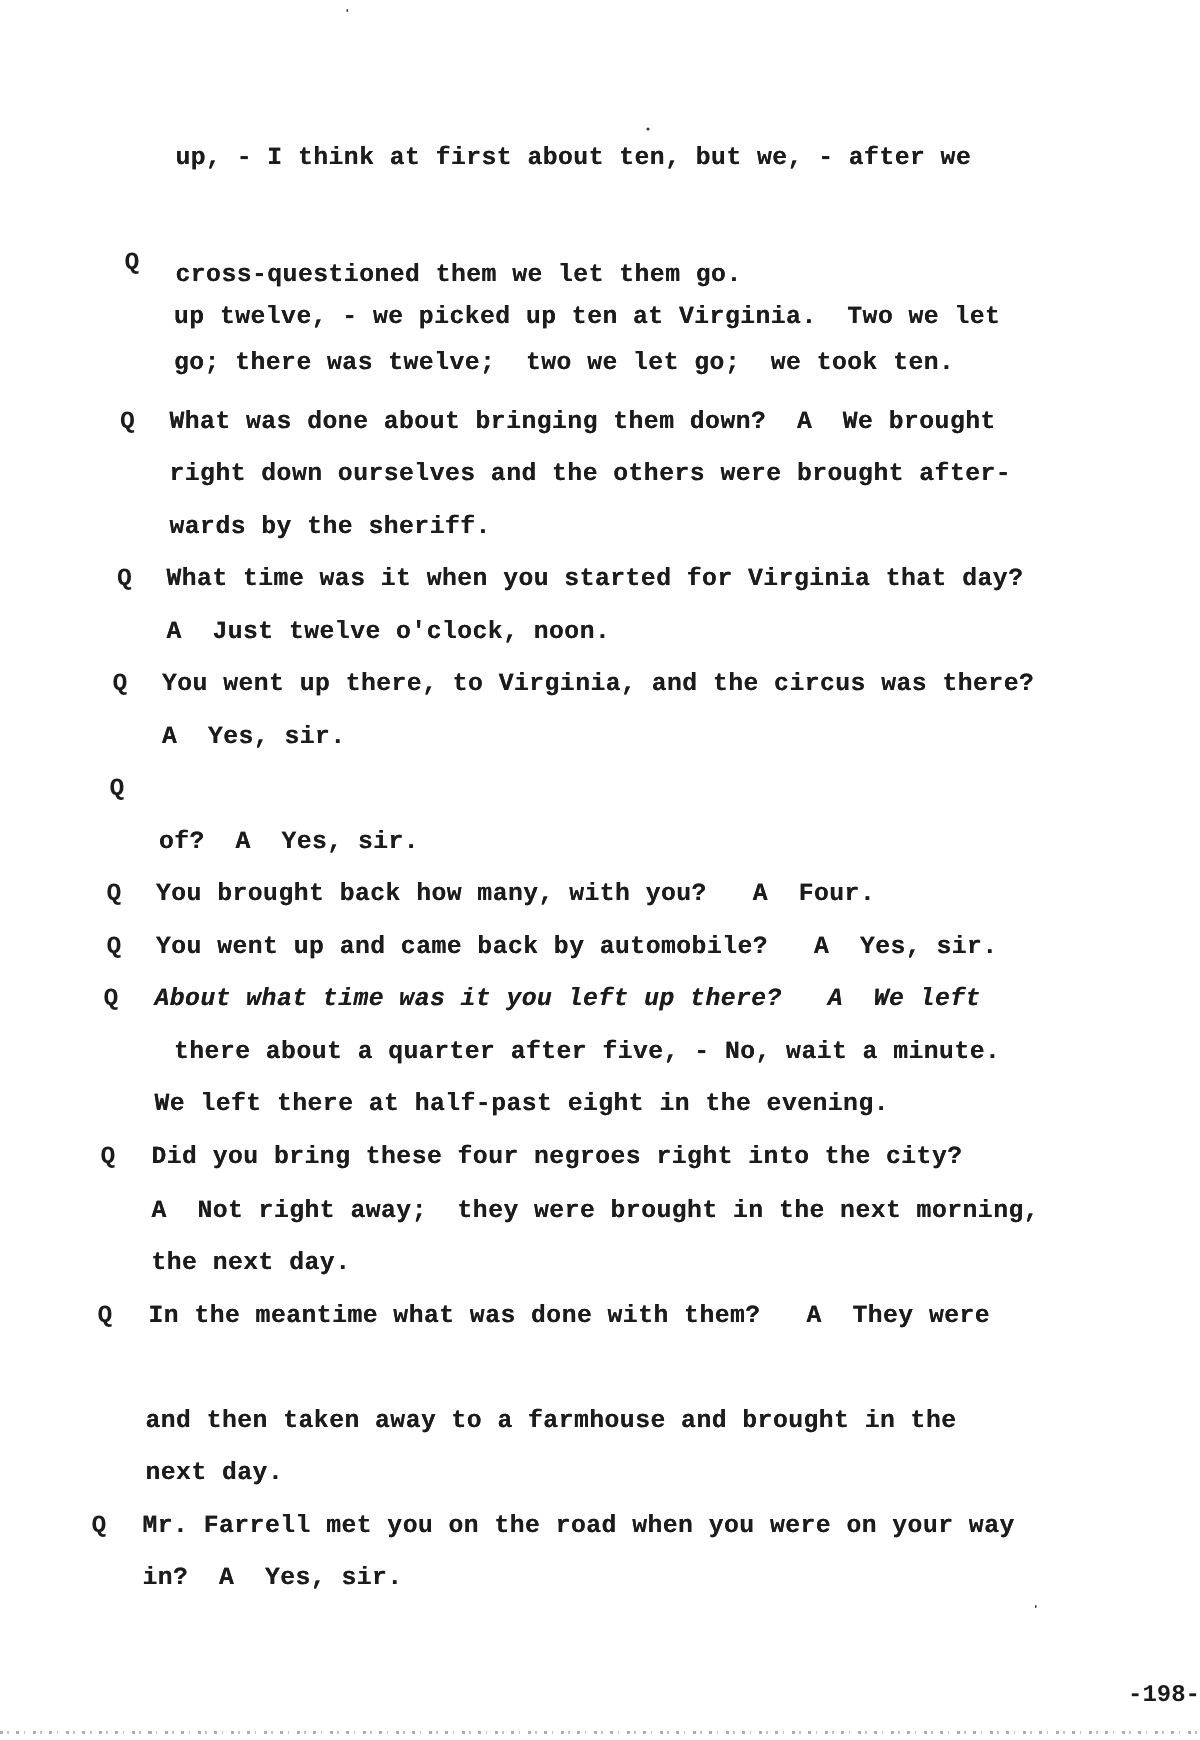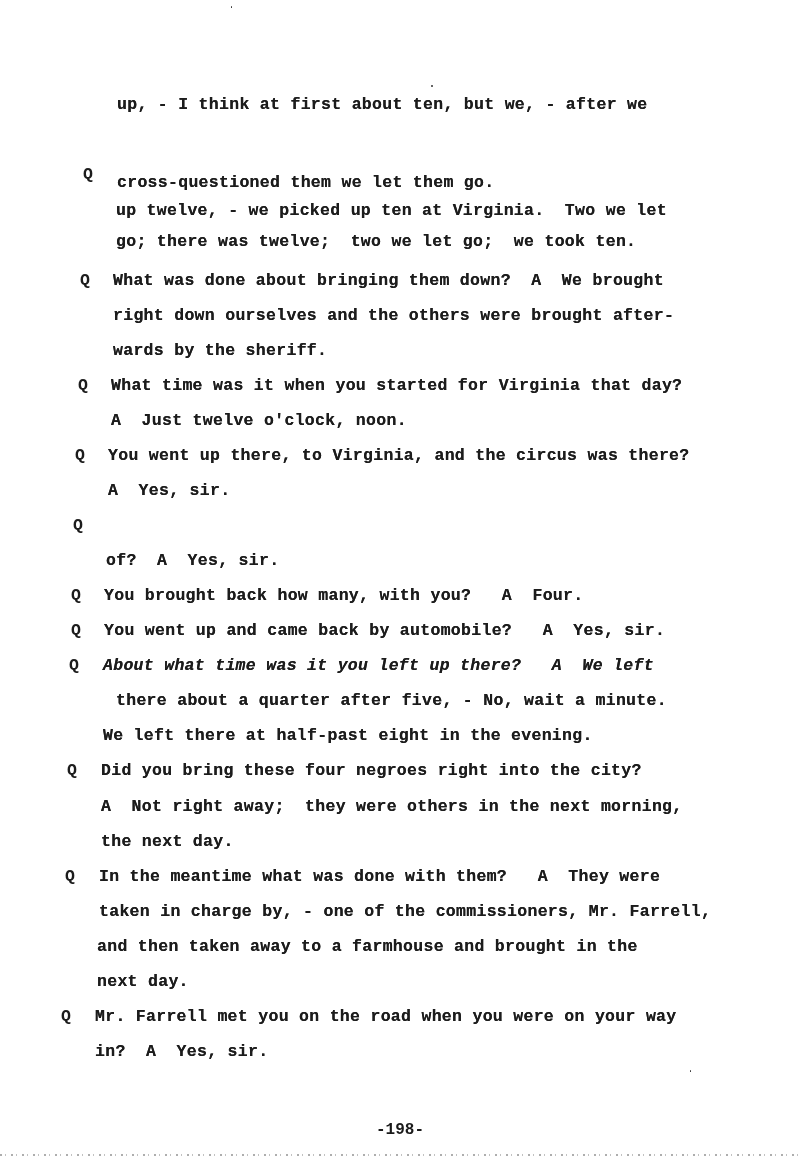--- a/index.html
+++ b/index.html
@@ -34,21 +34,21 @@
       position: absolute;
       font-size: 16.5px;
       font-weight: bold;
       line-height: 20px;
       color: #1c1c1c;
     }
     .page-number {
       position: absolute;
       left: 0; width: 800px;
       top: 1121px;
-      text-align: center;
+      text-align: right;
       font-size: 16px;
       font-weight: bold;
       font-family: "Liberation Mono", "DejaVu Sans Mono", monospace;
     }
     .bottom-noise {
       position: absolute;
       left: 0; width: 800px;
       top: 1154px; height: 2px;
       background: repeating-linear-gradient(90deg, #777 0 2px, transparent 2px 5px, #999 5px 6px, transparent 6px 11px);
       opacity: 0.6;
@@ -94,26 +94,25 @@
   <div class="qmark" style="left:71px;top:621px;">Q</div>
   <div class="line" style="left:104px;top:621px;">You went up and came back by automobile?   A  Yes, sir.</div>
 
   <div class="qmark" style="left:69px;top:656px;">Q</div>
   <div class="line" style="left:103px;top:656px;font-style:italic;">About what time was it you left up there?   A  We left</div>
   <div class="line" style="left:103px;top:691px;margin-left:13px;">there about a quarter after five, - No, wait a minute.</div>
   <div class="line" style="left:103px;top:726px;">We left there at half-past eight in the evening.</div>
 
   <div class="qmark" style="left:67px;top:761px;">Q</div>
   <div class="line" style="left:101px;top:761px;">Did you bring these four negroes right into the city?</div>
-  <div class="line" style="left:101px;top:797px;">A  Not right away;  they were others in the next morning,</div>
+  <div class="line" style="left:101px;top:797px;">A  Not right away;  they were brought in the next morning,</div>
   <div class="line" style="left:101px;top:832px;">the next day.</div>
 
   <div class="qmark" style="left:65px;top:867px;">Q</div>
   <div class="line" style="left:99px;top:867px;">In the meantime what was done with them?   A  They were</div>
-  <div class="line" style="left:99px;top:902px;">taken in charge by, - one of the commissioners, Mr. Farrell,</div>
   <div class="line" style="left:97px;top:937px;">and then taken away to a farmhouse and brought in the</div>
   <div class="line" style="left:97px;top:972px;">next day.</div>
 
   <div class="qmark" style="left:61px;top:1007px;">Q</div>
   <div class="line" style="left:95px;top:1007px;">Mr. Farrell met you on the road when you were on your way</div>
   <div class="line" style="left:95px;top:1042px;">in?  A  Yes, sir.</div>
 
   <div class="page-number">-198-</div>
 
   <div class="speck" style="left:431px;top:85px;"></div>

